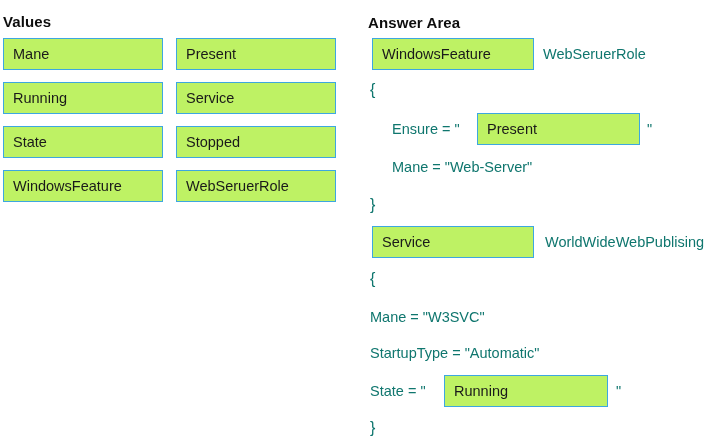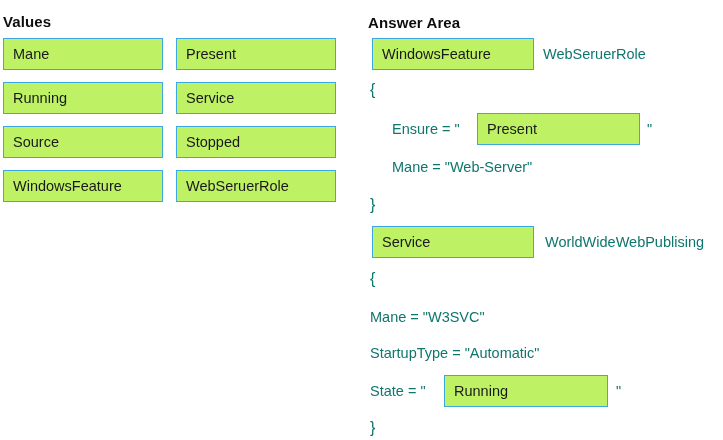--- a/index.html
+++ b/index.html
@@ -91,21 +91,21 @@
 
 <div class="panel-title" id="values-title">Values</div>
 
 <div class="box values-box col-a row-1" id="val-0">
   <span class="box-label">Mane</span>
 </div>
 <div class="box values-box col-a row-2" id="val-1">
   <span class="box-label">Running</span>
 </div>
 <div class="box values-box col-a row-3" id="val-2">
-  <span class="box-label">Source</span>
+  <span class="box-label">State</span>
 </div>
 <div class="box values-box col-a row-4" id="val-3">
   <span class="box-label">WindowsFeature</span>
 </div>
 
 <div class="box values-box col-b row-1" id="val-4">
   <span class="box-label">Present</span>
 </div>
 <div class="box values-box col-b row-2" id="val-5">
   <span class="box-label">Service</span>

